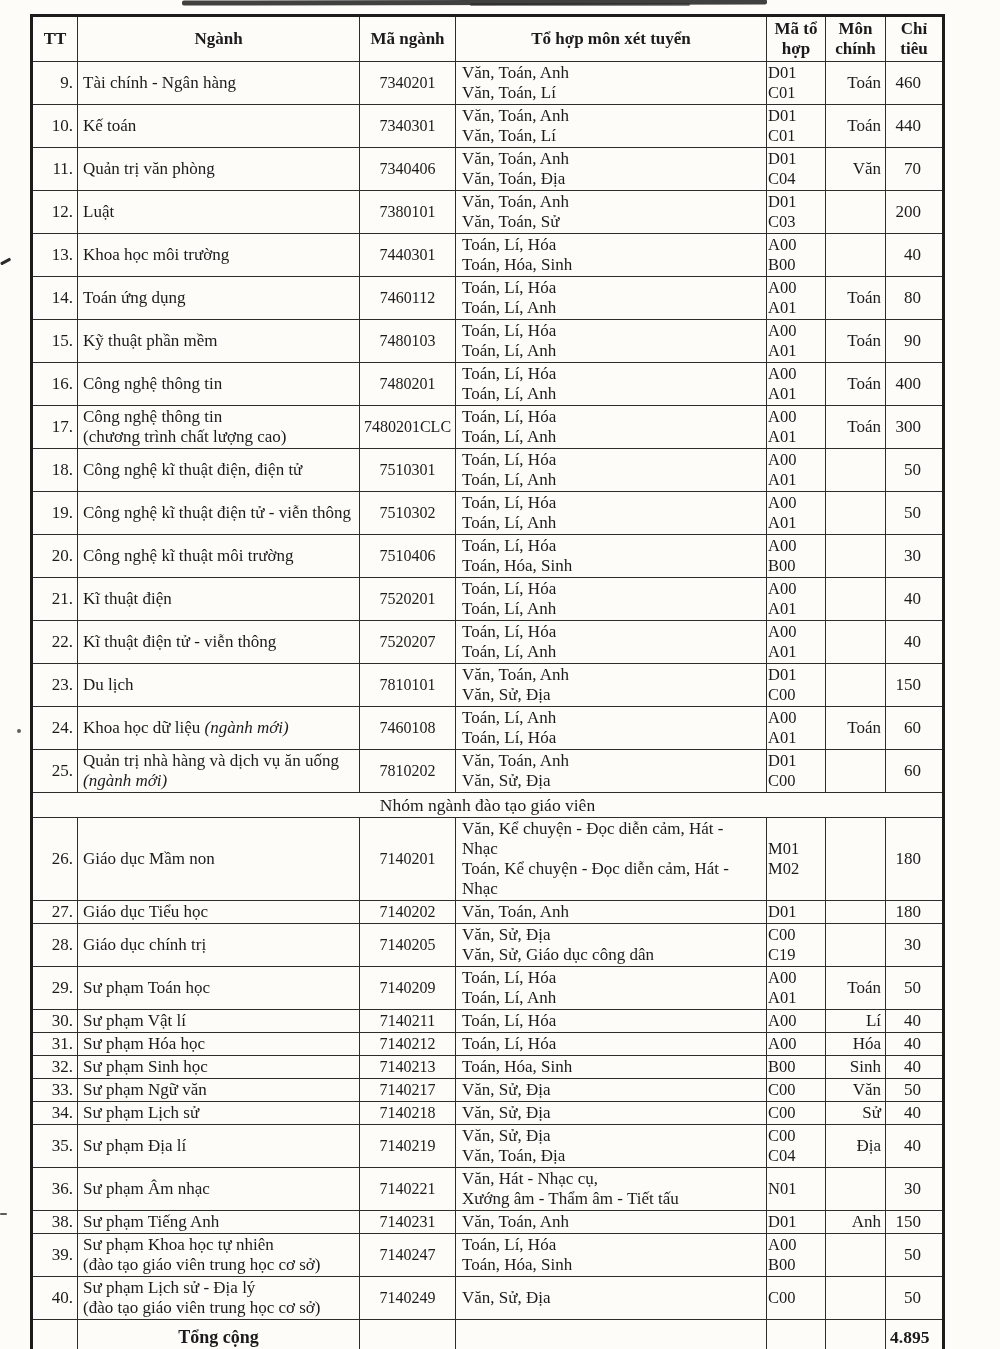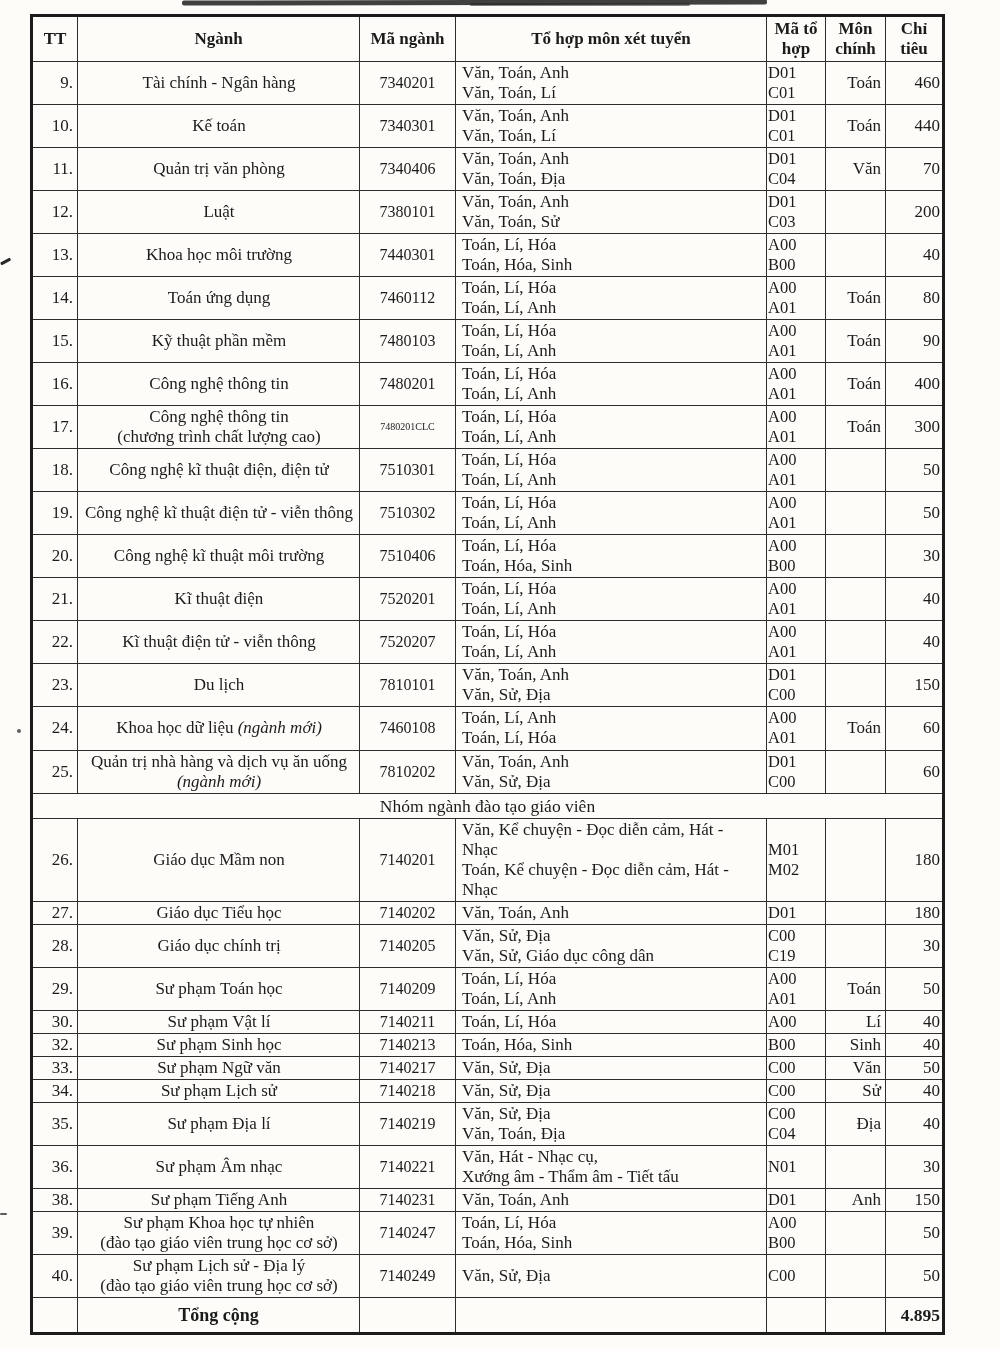--- a/index.html
+++ b/index.html
@@ -55,27 +55,27 @@
   }
   .adm th {
     font-weight: 700; font-size: 17px; line-height: 20px;
     text-align: center; padding: 2px 1px; vertical-align: middle;
   }
   .adm td {
     font-size: 17px; line-height: 20px;
     padding: 1px 4px; vertical-align: middle;
   }
   td.tt   { text-align: right; padding-right: 4px; }
-  td.name { text-align: center; padding-left: 5px; }
+  td.name { text-align: left; padding-left: 5px; }
   td.code { text-align: center; font-size: 16px; padding-left: 1px; padding-right: 1px; }
-  td.code.small { font-size: 10px; }
+  td.code.small { font-size: 16px; }
   td.combos { text-align: left; padding-left: 6px; }
   td.codes  { text-align: left; font-size: 16.5px; padding-left: 1px; padding-right: 1px; }
   td.main   { text-align: right; }
-  td.quota  { text-align: right; padding-right: 2px; }
+  td.quota  { text-align: right; padding-right: 21px; }
   em.new-tag { font-style: italic; font-weight: 400; }
   tr.section-row td {
     font-weight: 400; text-align: center; padding: 2px; font-size: 17.5px;
   }
   tr.total-row td { font-weight: 700; height: 36px; }
   tr.total-row td.label { text-align: center; font-size: 18px; }
   tr.total-row td.quota { font-size: 17.5px; }
 </style>
 </head>
 <body>
@@ -477,20 +477,35 @@
           <td class="combos">
             <div class="combo-line">Toán, Lí, Hóa</div>
           </td>
           <td class="codes">
             <div class="code-line">A00</div>
           </td>
           <td class="main">Lí</td>
           <td class="quota">40</td>
         </tr>
         <tr>
+          <td class="tt">31.</td>
+          <td class="name">
+            <div>Sư phạm Hóa học</div>
+          </td>
+          <td class="code">7140212</td>
+          <td class="combos">
+            <div class="combo-line">Toán, Lí, Hóa</div>
+          </td>
+          <td class="codes">
+            <div class="code-line">A00</div>
+          </td>
+          <td class="main">Hóa</td>
+          <td class="quota">40</td>
+        </tr>
+        <tr>
           <td class="tt">32.</td>
           <td class="name">
             <div>Sư phạm Sinh học</div>
           </td>
           <td class="code">7140213</td>
           <td class="combos">
             <div class="combo-line">Toán, Hóa, Sinh</div>
           </td>
           <td class="codes">
             <div class="code-line">B00</div>

